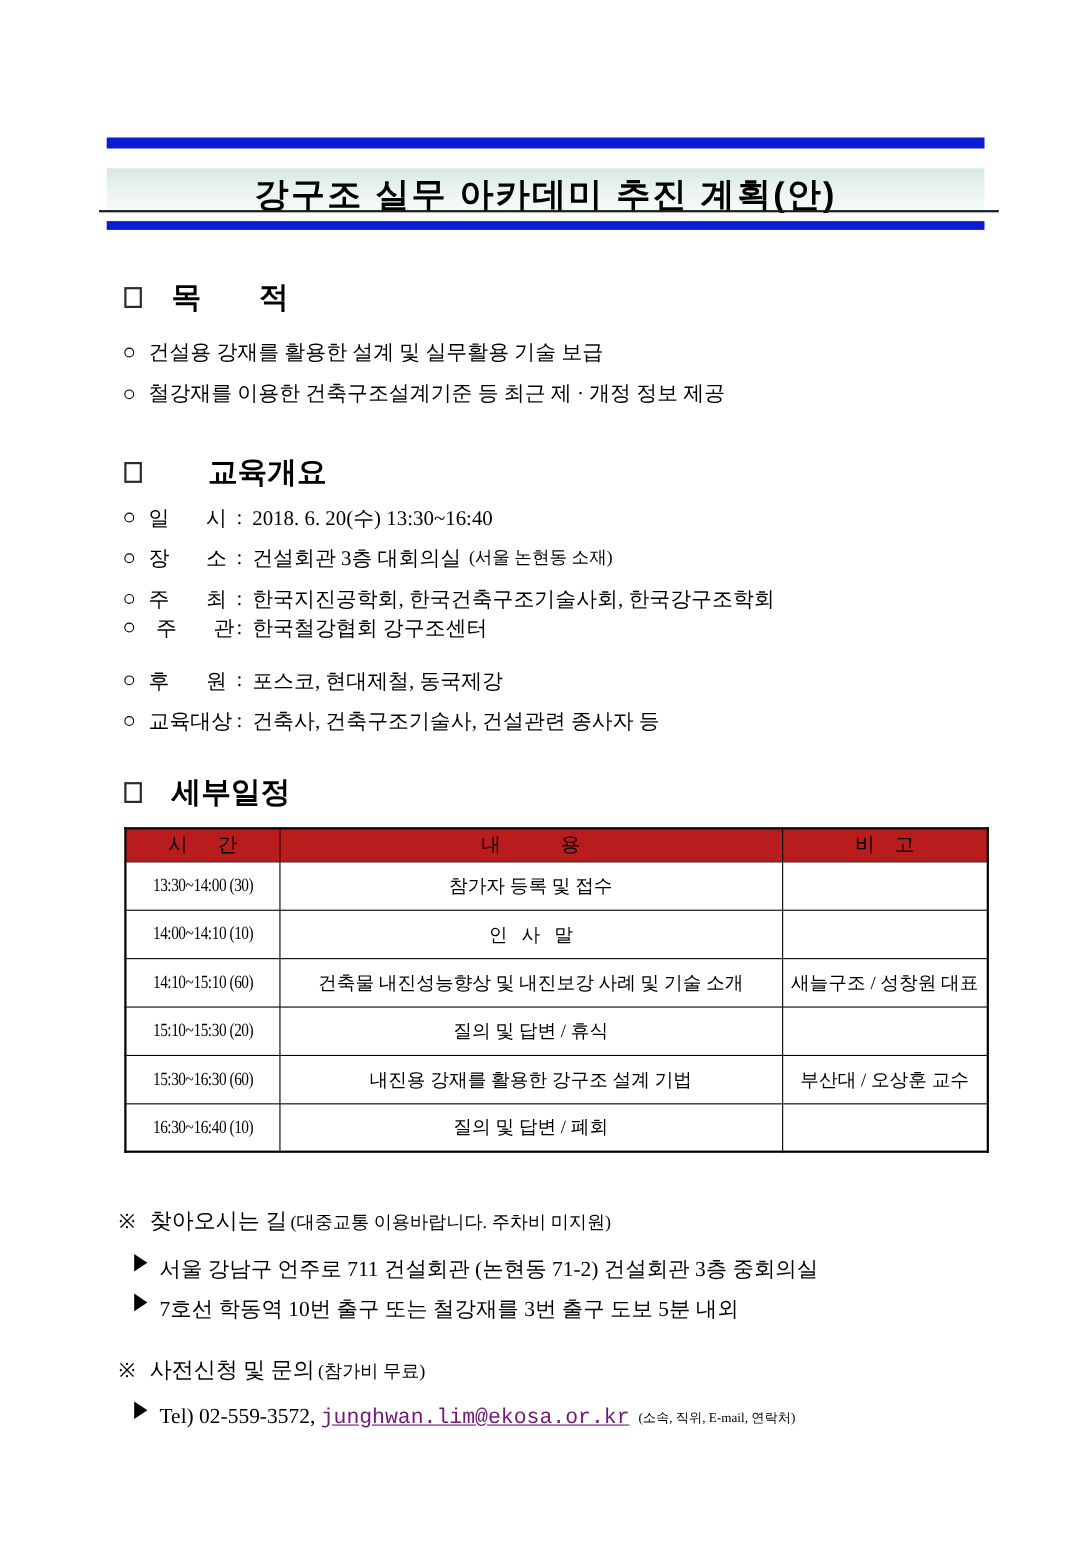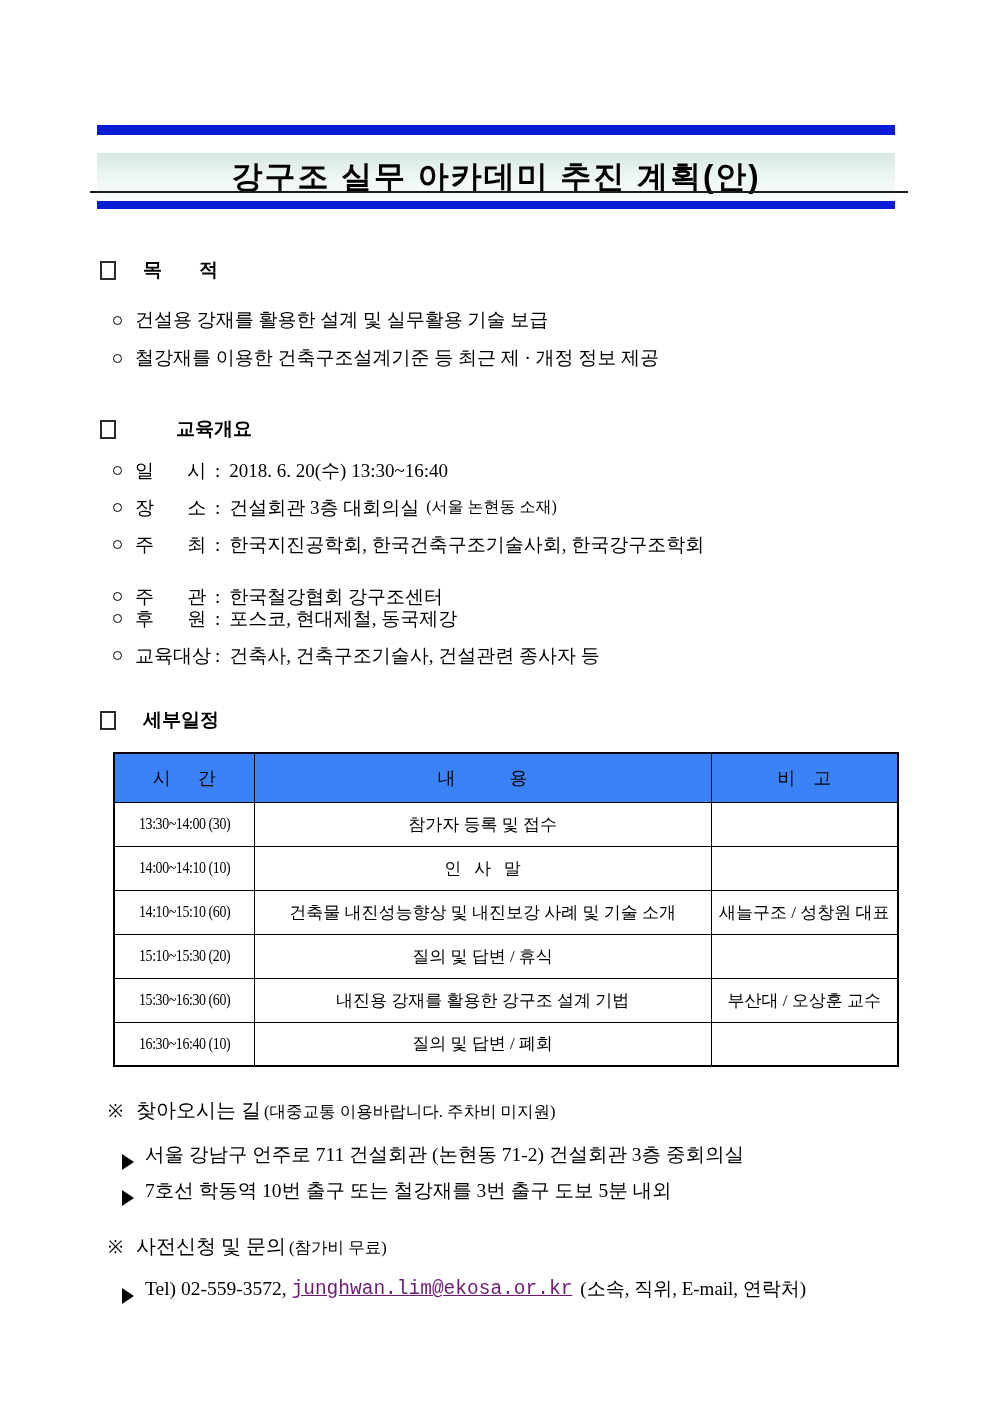--- a/index.html
+++ b/index.html
@@ -20,67 +20,67 @@
   }
   .banner-title {
     font-family:"Liberation Sans","DejaVu Sans",sans-serif;
     font-weight:bold; font-size:31px; letter-spacing:2px; white-space:pre;
   }
   .banner-bar-bottom { height:8px; background:#0a1dd2; }
   .banner-underline { position:absolute; left:90px; top:191px; width:818px; height:2px; background:#1c1c1c; }
 
   
   .sec-head {
-    position:absolute; left:100px; display:flex; align-items:center;
+    position:absolute; left:113px; display:flex; align-items:center;
     font-family:"Liberation Sans","DejaVu Sans",sans-serif;
-    font-weight:bold; font-size:19px; line-height:28px; white-space:pre;
+    font-weight:bold; font-size:27px; line-height:28px; white-space:pre;
   }
   .sq { width:16px; height:19px; border:2px solid #2c2c2c; margin-right:27px; flex:none; background:#fff; }
 
   
   .o-item { position:absolute; left:113px; display:flex; align-items:center; font-size:19px; white-space:pre; }
   .circ { width:9px; height:9px; border:1.5px solid #000; border-radius:50%; margin-right:13px; flex:none; background:#fff; }
   .ov-label { display:inline-block; width:78px; white-space:pre; }
   .ov-sep { margin:0 9px 0 2px; }
   .small-note { font-size:16px; margin-left:7px; }
 
   
   table.sched {
     position:absolute; left:113px; top:752px; width:786px;
     border-collapse:collapse; table-layout:fixed;
     border:2px solid #000;
   }
   table.sched th, table.sched td {
     border:1px solid #000; text-align:center; vertical-align:middle; white-space:pre;
   }
-  table.sched th { height:49px; background:#3b82f6; font-weight:normal; font-size:18px; }
+  table.sched th { height:30px; background:#b91c1c; font-weight:normal; font-size:18px; }
   table.sched td { height:44px; font-size:17px; }
   td.t-time  { font-size:17px; }
   td.t-time span { display:inline-block; transform:scaleX(0.82); transform-origin:center; letter-spacing:-0.5px; white-space:pre; }
   td.t-note  { font-size:14.5px; }
   .col-time { width:140px; } .col-content { width:457px; } .col-note { width:187px; }
 
   
   .ref-head { position:absolute; left:108px; display:flex; align-items:baseline; font-size:20px; line-height:28px; white-space:pre; }
   .ref-mark { font-size:18px; margin-right:13px; }
   .ref-note { font-size:16.5px; margin-left:3px; }
-  .arrow-item { position:absolute; left:122px; display:flex; align-items:flex-end; font-size:19.5px; line-height:30px; white-space:pre; }
+  .arrow-item { position:absolute; left:122px; display:flex; align-items:flex-start; font-size:19.5px; line-height:30px; white-space:pre; }
   .tri { width:0; height:0; border-left:12px solid #000; border-top:8px solid transparent; border-bottom:8px solid transparent; margin-right:11px; flex:none; }
   .email-link { color:#701a75; text-decoration:underline;font-family:Liberation Mono, monospace; }
-  .contact-suffix { font-size:19px; margin-left:8px; }
+  .contact-suffix { font-size:12px; margin-left:8px; }
 
   
   #head-purpose  { top:256px; }
   #purpose-i0    { top:301px; height:38px; }
   #purpose-i1    { top:339px; height:38px; }
   #head-overview { top:415px;gap:33px; }
   #ov-r0 { top:452px; height:37px; }
   #ov-r1 { top:489px; height:37px; }
   #ov-r2 { top:526px; height:37px; }
-  #ov-r3 { top:578px; height:37px; }
+  #ov-r3 { top:552px; height:37px;text-align:right; }
   #ov-r4 { top:600px; height:37px; }
   #ov-r5 { top:637px; height:37px; }
   #head-schedule { top:706px; }
   #dir-head   { top:1096px; }
   #dir-i0     { top:1140px; }
   #dir-i1     { top:1176px; }
   #con-head   { top:1232px; }
   #con-line   { top:1274px; }
 </style>
 </head>

